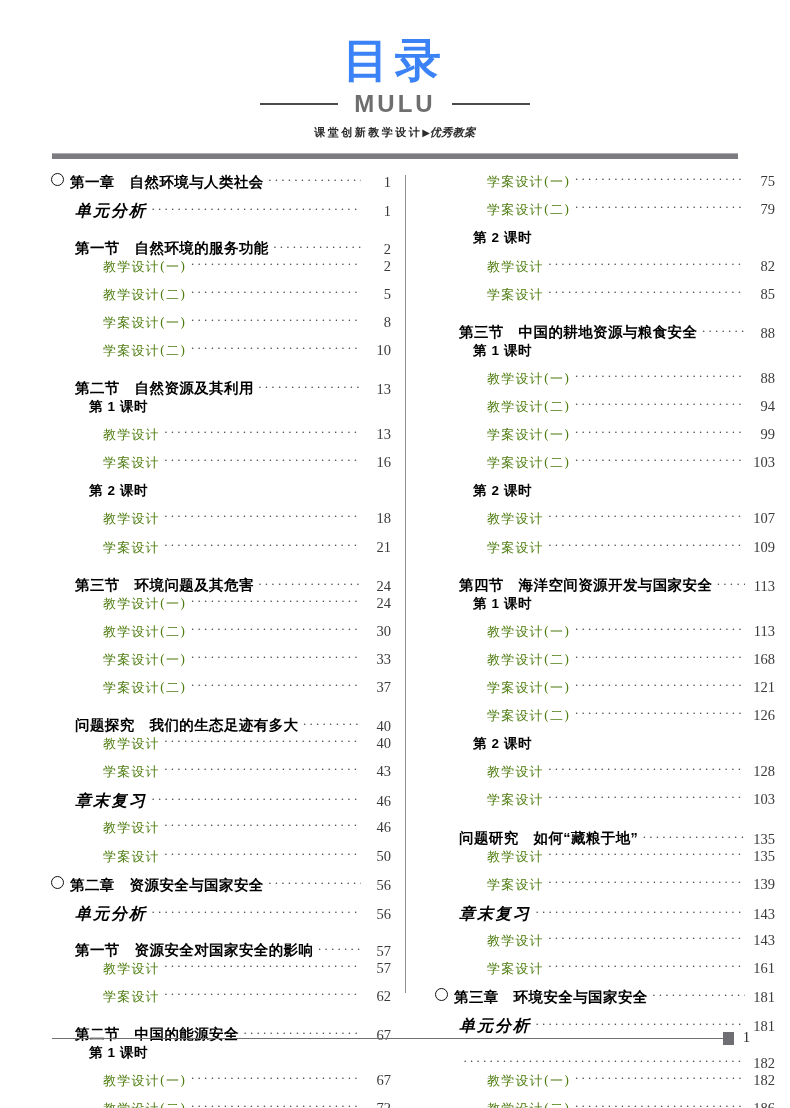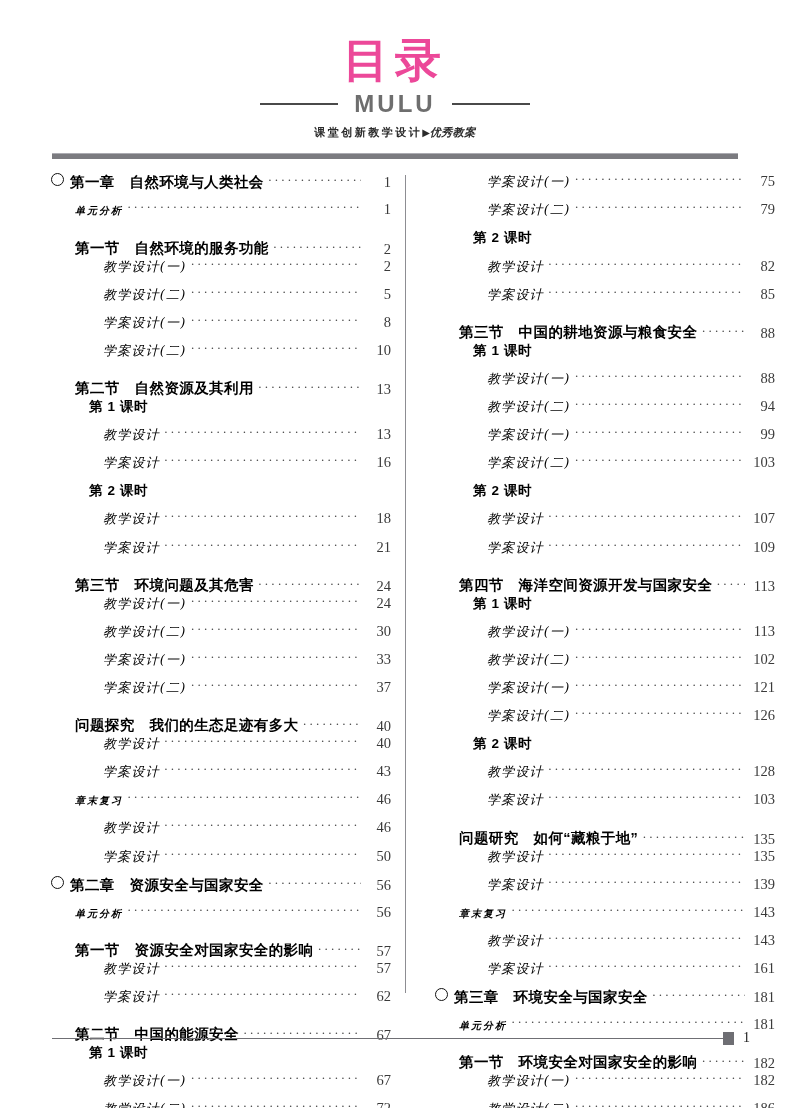--- a/index.html
+++ b/index.html
@@ -20,21 +20,21 @@
   .page-header {
     padding-top: 36px;
     text-align: center;
   }
   .toc-title {
     font-family: "DejaVu Serif", "Liberation Serif", serif;
     font-size: 46px;
     font-weight: bold;
     letter-spacing: 6px;
     line-height: 1.05;
-    color: #ec4899;
+    color: #3b82f6;
   }
   .mulu-row {
     display: flex;
     align-items: center;
     justify-content: center;
     gap: 16px;
     margin-top: 6px;
   }
   .mulu-rule {
     height: 2px;
@@ -141,21 +141,21 @@
     font-size: 14.5px;
     letter-spacing: 0.4px;
   }
   .lvl-unit {
     padding-left: 25px;
   }
   .lvl-unit .label {
     font-family: "DejaVu Serif", "Liberation Serif", serif;
     font-weight: bold;
     font-style: italic;
-    font-size: 10px;
+    font-size: 16px;
     letter-spacing: 2px;
   }
   .lvl-section {
     padding-left: 25px;
     align-items: flex-end;
   }
   .lvl-section .label {
     font-family: "Liberation Sans", "DejaVu Sans", sans-serif;
     font-weight: bold;
     font-size: 14.5px;
@@ -168,24 +168,23 @@
     font-family: "Liberation Sans", "DejaVu Sans", sans-serif;
     font-weight: bold;
     font-size: 13.5px;
     letter-spacing: 0.6px;
   }
   .lvl-item {
     padding-left: 53px;
   }
   .lvl-item .label {
     font-family: "DejaVu Serif", "Liberation Serif", serif;
-    font-style: italic;
     font-size: 13px;
     letter-spacing: 1.2px;
-    color: #000000;
+    color: #4d7c0f;
     text-align: center;
   }
   .entry.no-page .leader,
   .entry.no-page .pageno {
     visibility: hidden;
   }
 
   
   .page-footer {
     position: absolute;
@@ -489,21 +488,21 @@
         <span class="pageno"></span>
       </div>
       <div class="entry lvl-item">
         <span class="label">教学设计(一)</span>
         <span class="leader">····························································</span>
         <span class="pageno">113</span>
       </div>
       <div class="entry lvl-item">
         <span class="label">教学设计(二)</span>
         <span class="leader">····························································</span>
-        <span class="pageno">102</span>
+        <span class="pageno">168</span>
       </div>
       <div class="entry lvl-item">
         <span class="label">学案设计(一)</span>
         <span class="leader">····························································</span>
         <span class="pageno">121</span>
       </div>
       <div class="entry lvl-item">
         <span class="label">学案设计(二)</span>
         <span class="leader">····························································</span>
         <span class="pageno">126</span>
@@ -558,21 +557,20 @@
         <span class="label">第三章　环境安全与国家安全</span>
         <span class="leader">····························································</span>
         <span class="pageno">181</span>
       </div>
       <div class="entry lvl-unit">
         <span class="label">单元分析</span>
         <span class="leader">····························································</span>
         <span class="pageno">181</span>
       </div>
       <div class="entry lvl-section">
-        <span class="label">第一节　环境安全对国家安全的影响</span>
         <span class="leader">····························································</span>
         <span class="pageno">182</span>
       </div>
       <div class="entry lvl-item">
         <span class="label">教学设计(一)</span>
         <span class="leader">····························································</span>
         <span class="pageno">182</span>
       </div>
       <div class="entry lvl-item">
         <span class="label">教学设计(二)</span>

